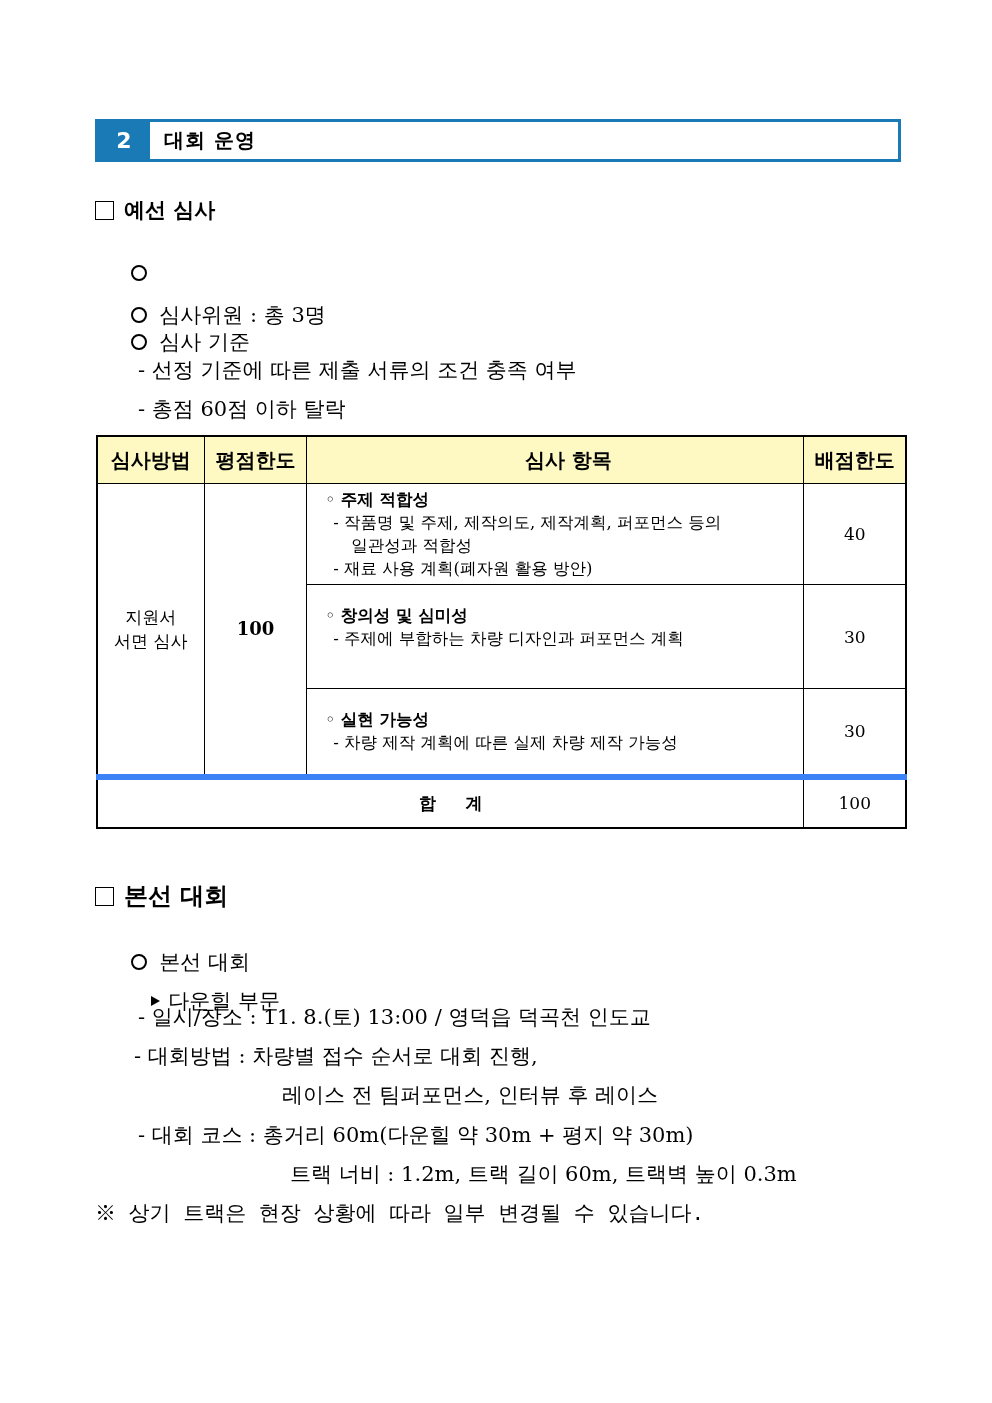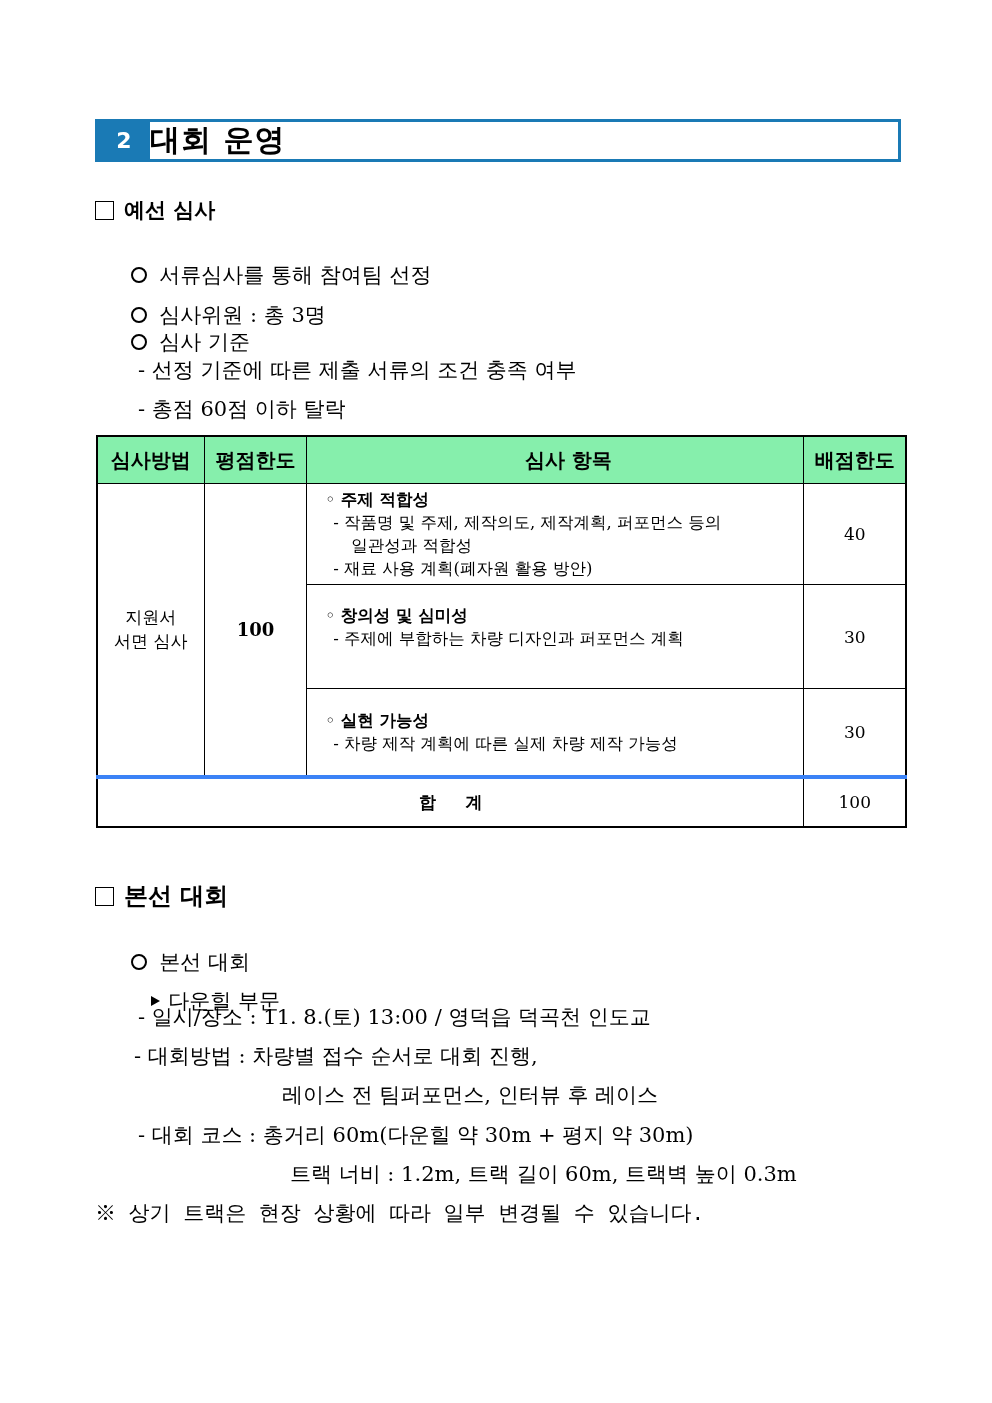--- a/index.html
+++ b/index.html
@@ -11,39 +11,39 @@
   .section-header {
     position: absolute; left: 95px; top: 119px; width: 806px; height: 43px;
     border: 3px solid #1a7ab5; box-sizing: border-box; display: flex;
   }
   .section-num {
     width: 52px; background: #1a7ab5; color: #fff;
     font-family: "DejaVu Sans", "Liberation Sans", sans-serif; font-weight: bold;
     font-size: 22px; display: flex; align-items: center; justify-content: center;
   }
   .section-title {
-    padding-left: 0; display: flex; align-items: center;
+    padding-left: 14px; display: flex; align-items: center;
     font-family: "DejaVu Sans", "Liberation Sans", sans-serif; font-weight: bold;
-    font-size: 30px; letter-spacing: 1px;
+    font-size: 20px; letter-spacing: 1px;
   }
   .line { position: absolute; white-space: pre; font-size: 21px; }
   .h2 { font-weight: bold; font-size: 21px; display: flex; align-items: center; }
   .h2big { font-size: 24px; }
   .box { display: inline-block; width: 19px; height: 19px; border: 1.5px solid #000; box-sizing: border-box; margin-right: 10px; }
   .circle { display: inline-block; width: 16px; height: 16px; border: 2px solid #000; border-radius: 50%; box-sizing: border-box; margin-right: 12px; vertical-align: -1px; }
   .tri { display: inline-block; width: 0; height: 0; border-left: 9px solid #000; border-top: 5px solid transparent; border-bottom: 5px solid transparent; margin-right: 8px; vertical-align: 2px; }
 
   table.eval {
     position: absolute; left: 96px; top: 435px; width: 811px;
     border-collapse: collapse; font-size: 17px;
   }
   table.eval td, table.eval th { border: 1px solid #000; }
   table.eval { border: 2px solid #000; }
   table.eval th {
-    background: #86efac; font-weight: bold; font-size: 20px; height: 44px; font-weight: bold;
+    background: #fef9c3; font-weight: bold; font-size: 20px; height: 44px; font-weight: bold;
   }
   .c1 { width: 108px; text-align: center; }
   .c2 { width: 103px; text-align: center; }
   .c3 { width: 491px; padding-left: 27px; }
   .c4 { width: 102px; text-align: center; }
   .item { padding: 4px 6px 4px 18px; vertical-align: middle; line-height: 23px; font-size: 16.5px; }
   .item .ttl { font-weight: bold; }
   .item .sub { padding-left: 8px; }
   .item .cont { padding-left: 26px; }
   .bold { font-weight: bold; }
@@ -55,21 +55,21 @@
 <div class="section-header">
   <div class="section-num">2</div>
   <div class="section-title">대회 운영</div>
 </div>
 
 <div class="line h2" style="left:95px; top:196px;">
   <span class="box"></span>
   <span>예선 심사</span>
 </div>
 <div class="line" style="left:118px; top:237px;">
-  <span class="circle"></span><span>서류심사를 통해 참여팀 선정</span>
+  <span class="circle"></span>
 </div>
 <div class="line" style="left:118px; top:277px;">
   <span class="circle"></span><span>심사위원 : 총 3명</span>
 </div>
 <div class="line" style="left:118px; top:304px;">
   <span class="circle"></span><span>심사 기준</span>
 </div>
 <div class="line" style="left:138px; top:356px;">- 선정 기준에 따른 제출 서류의 조건 충족 여부</div>
 <div class="line" style="left:138px; top:395px;">- 총점 60점 이하 탈락</div>
 
@@ -103,21 +103,21 @@
     </td>
     <td class="c4">30</td>
   </tr>
   <tr style="height:88px;">
     <td class="c3 item">
       <div class="ttl">◦ 실현 가능성</div>
       <div class="sub">- 차량 제작 계획에 따른 실제 차량 제작 가능성</div>
     </td>
     <td class="c4">30</td>
   </tr>
-  <tr class="total" style="border-top:4px solid #3b82f6;">
+  <tr class="total" style="border-top:6px solid #3b82f6;">
     <td colspan="3" style="text-align:center; font-weight:bold; white-space:pre;">합     계</td>
     <td class="c4">100</td>
   </tr>
 </tbody>
   </table>
 
 <div class="line h2 h2big" style="left:95px; top:880px;">
   <span class="box"></span>
   <span>본선 대회</span>
 </div>

